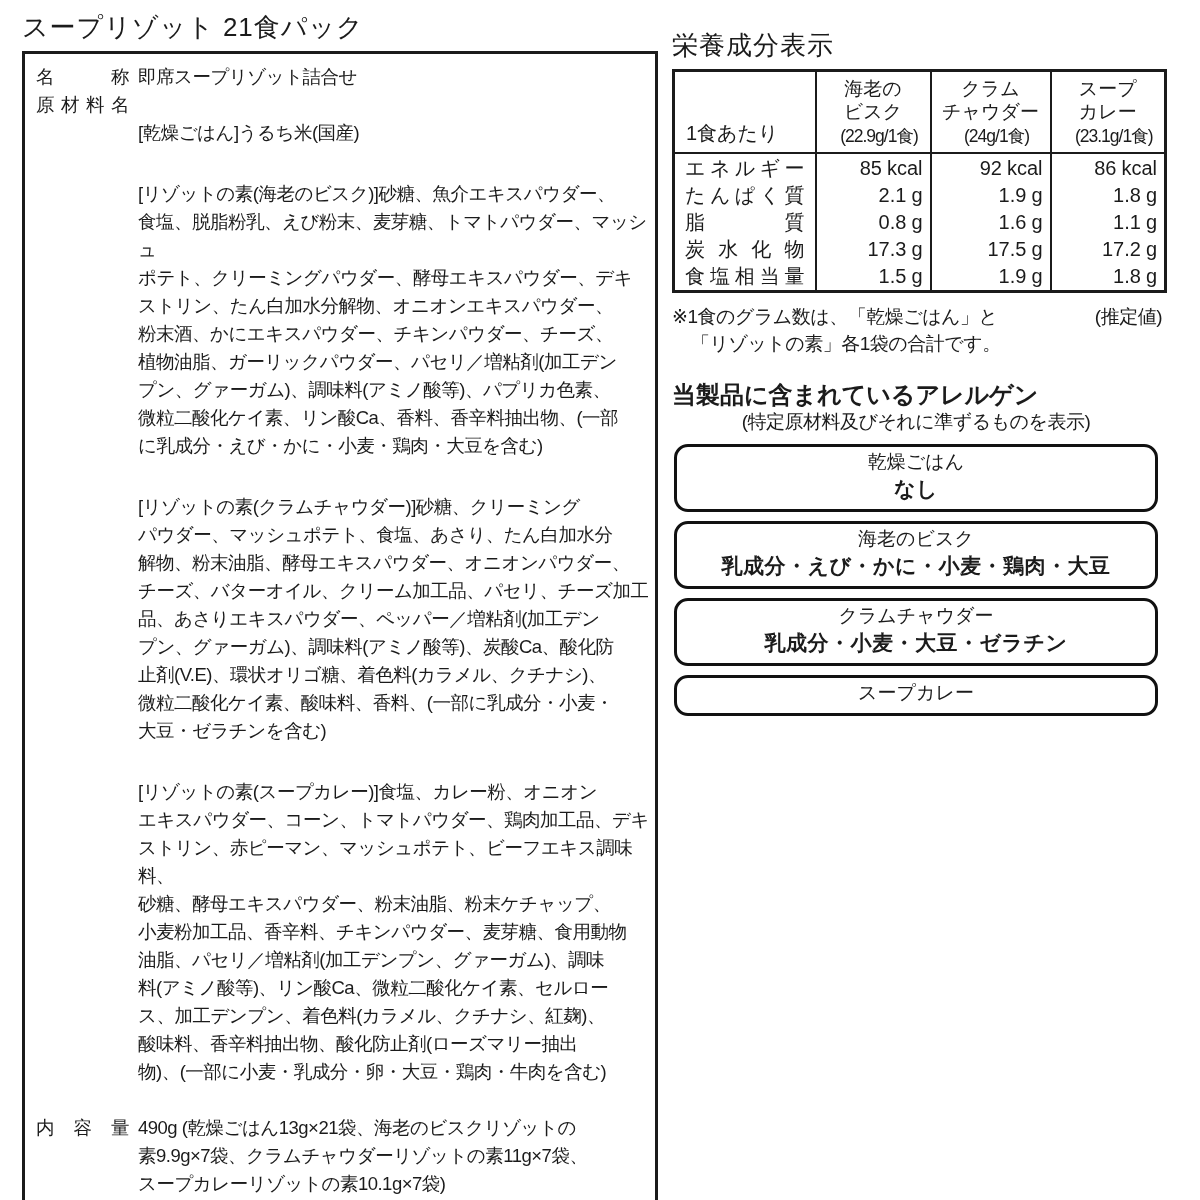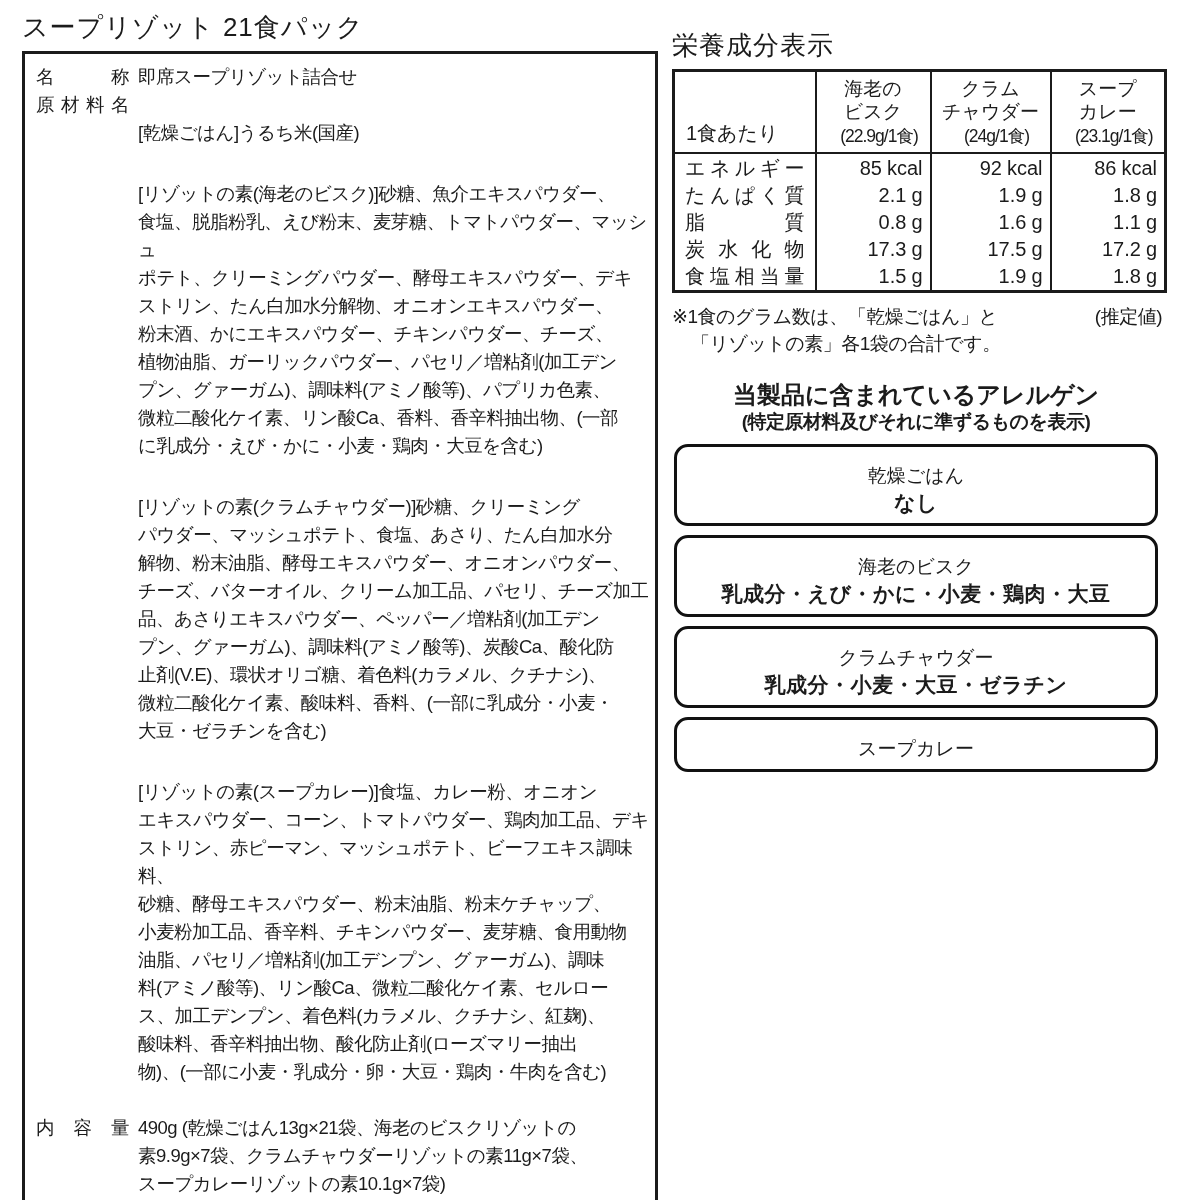--- a/index.html
+++ b/index.html
@@ -32,24 +32,24 @@
   table.nutrition tbody td { height:27px; font-size:20px; line-height:27px; vertical-align:middle; }
   td.nut-label { padding:0 10px; }
   td.nut-value { text-align:right; padding-right:7px; white-space:nowrap; }
   td.nut-value .unit { margin-left:5px; }
   tbody tr:first-child td { padding-top:1px; }
 
   .footnote { position:relative; margin-top:10px; font-size:19px; line-height:27px; letter-spacing:-0.5px; width:492px; }
   .footnote .line2 { padding-left:19px; }
   .estimate-note { position:absolute; top:0; right:2px; }
 
-  .allergen-heading { margin-top:24px; text-align:center; font-weight:bold; font-size:24px; line-height:28px; width:488px; }
-  .allergen-subheading { text-align:center; font-size:19px; line-height:26px; letter-spacing:-0.5px; width:488px;font-weight:bold; }
+  .allergen-heading { margin-top:24px; text-align:left; font-weight:bold; font-size:24px; line-height:28px; width:488px; }
+  .allergen-subheading { text-align:center; font-size:19px; line-height:26px; letter-spacing:-0.5px; width:488px; }
   .allergen-box { width:484px; margin:9px 2px 0 2px; border:3px solid #111111; border-radius:14px;
-    text-align:center; padding:16px 4px 7px 4px; background:#ffffff; }
+    text-align:center; padding:2px 4px 7px 4px; background:#ffffff; }
   .allergen-name { font-size:19px; line-height:26px; }
   .allergen-value { font-size:21px; line-height:27px; font-weight:bold; letter-spacing:0.5px; }
 </style>
 </head>
 <body>
 
 <div class="canvas">
 
   <div class="left-col">
     <div class="page-title">スープリゾット 21食パック</div>

